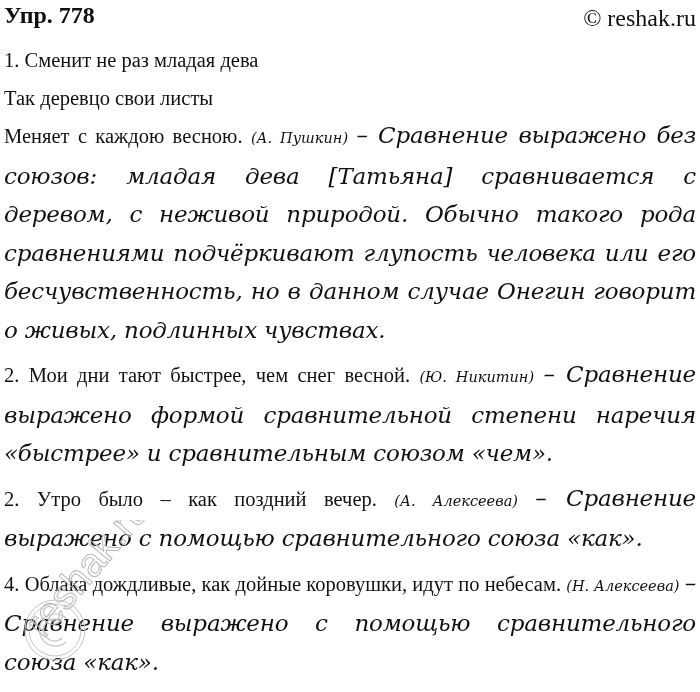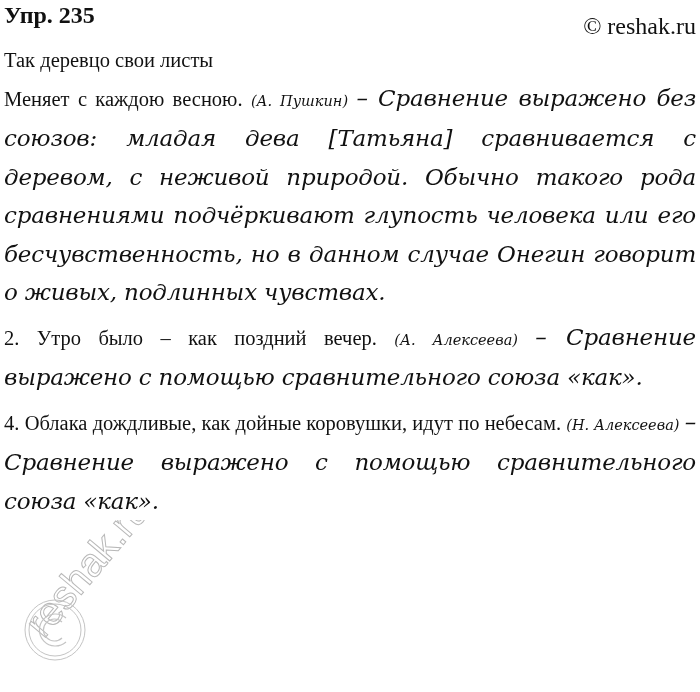--- a/index.html
+++ b/index.html
@@ -19,21 +19,21 @@
       position: absolute;
       left: 4px;
       top: 0px;
       font-size: 24px;
       font-weight: bold;
       line-height: 30px;
     }
     .header-copyright {
       position: absolute;
       right: 4px;
-      top: 11px;
+      top: 3px;
       font-size: 24px;
       line-height: 30px;
     }
     .content {
       position: absolute;
       left: 4px;
       top: 42px;
       width: 692px;
     }
     .line {
@@ -68,35 +68,41 @@
       top: 520px;
       width: 160px;
       height: 160px;
       pointer-events: none;
     }
   </style>
 </head>
 <body>
 
 <div>
-  <div class="header-title">Упр. 235</div>
+  <div class="header-title">Упр. 778</div>
   <div class="header-copyright">© reshak.ru</div>
 </div>
 
 <div class="content">
 
   <div>
+    <div class="line">1. Сменит не раз младая дева</div>
     <div class="line">Так деревцо свои листы</div>
     <div class="para">
       <span>Меняет с каждою весною.</span>
       <span class="author">(А. Пушкин)</span>
       <span class="it">– Сравнение выражено без союзов: младая дева [Татьяна] сравнивается с деревом, с неживой природой. Обычно такого рода сравнениями подчёркивают глупость человека или его бесчувственность, но в данном случае Онегин говорит о живых, подлинных чувствах.</span>
     </div>
   </div>
 
+  <div class="para gap">
+    <span>2. Мои дни тают быстрее, чем снег весной.</span>
+    <span class="author">(Ю. Никитин)</span>
+    <span class="it">– Сравнение выражено формой сравнительной степени наречия «быстрее» и сравнительным союзом «чем».</span>
+  </div>
 
   <div class="para gap">
     <span>2. Утро было – как поздний вечер.</span>
     <span class="author">(А. Алексеева)</span>
     <span class="it">– Сравнение выражено с помощью сравнительного союза «как».</span>
   </div>
 
   <div class="para gap">
     <span>4. Облака дождливые, как дойные коровушки, идут по небесам.</span>
     <span class="author">(Н. Алексеева)</span>

